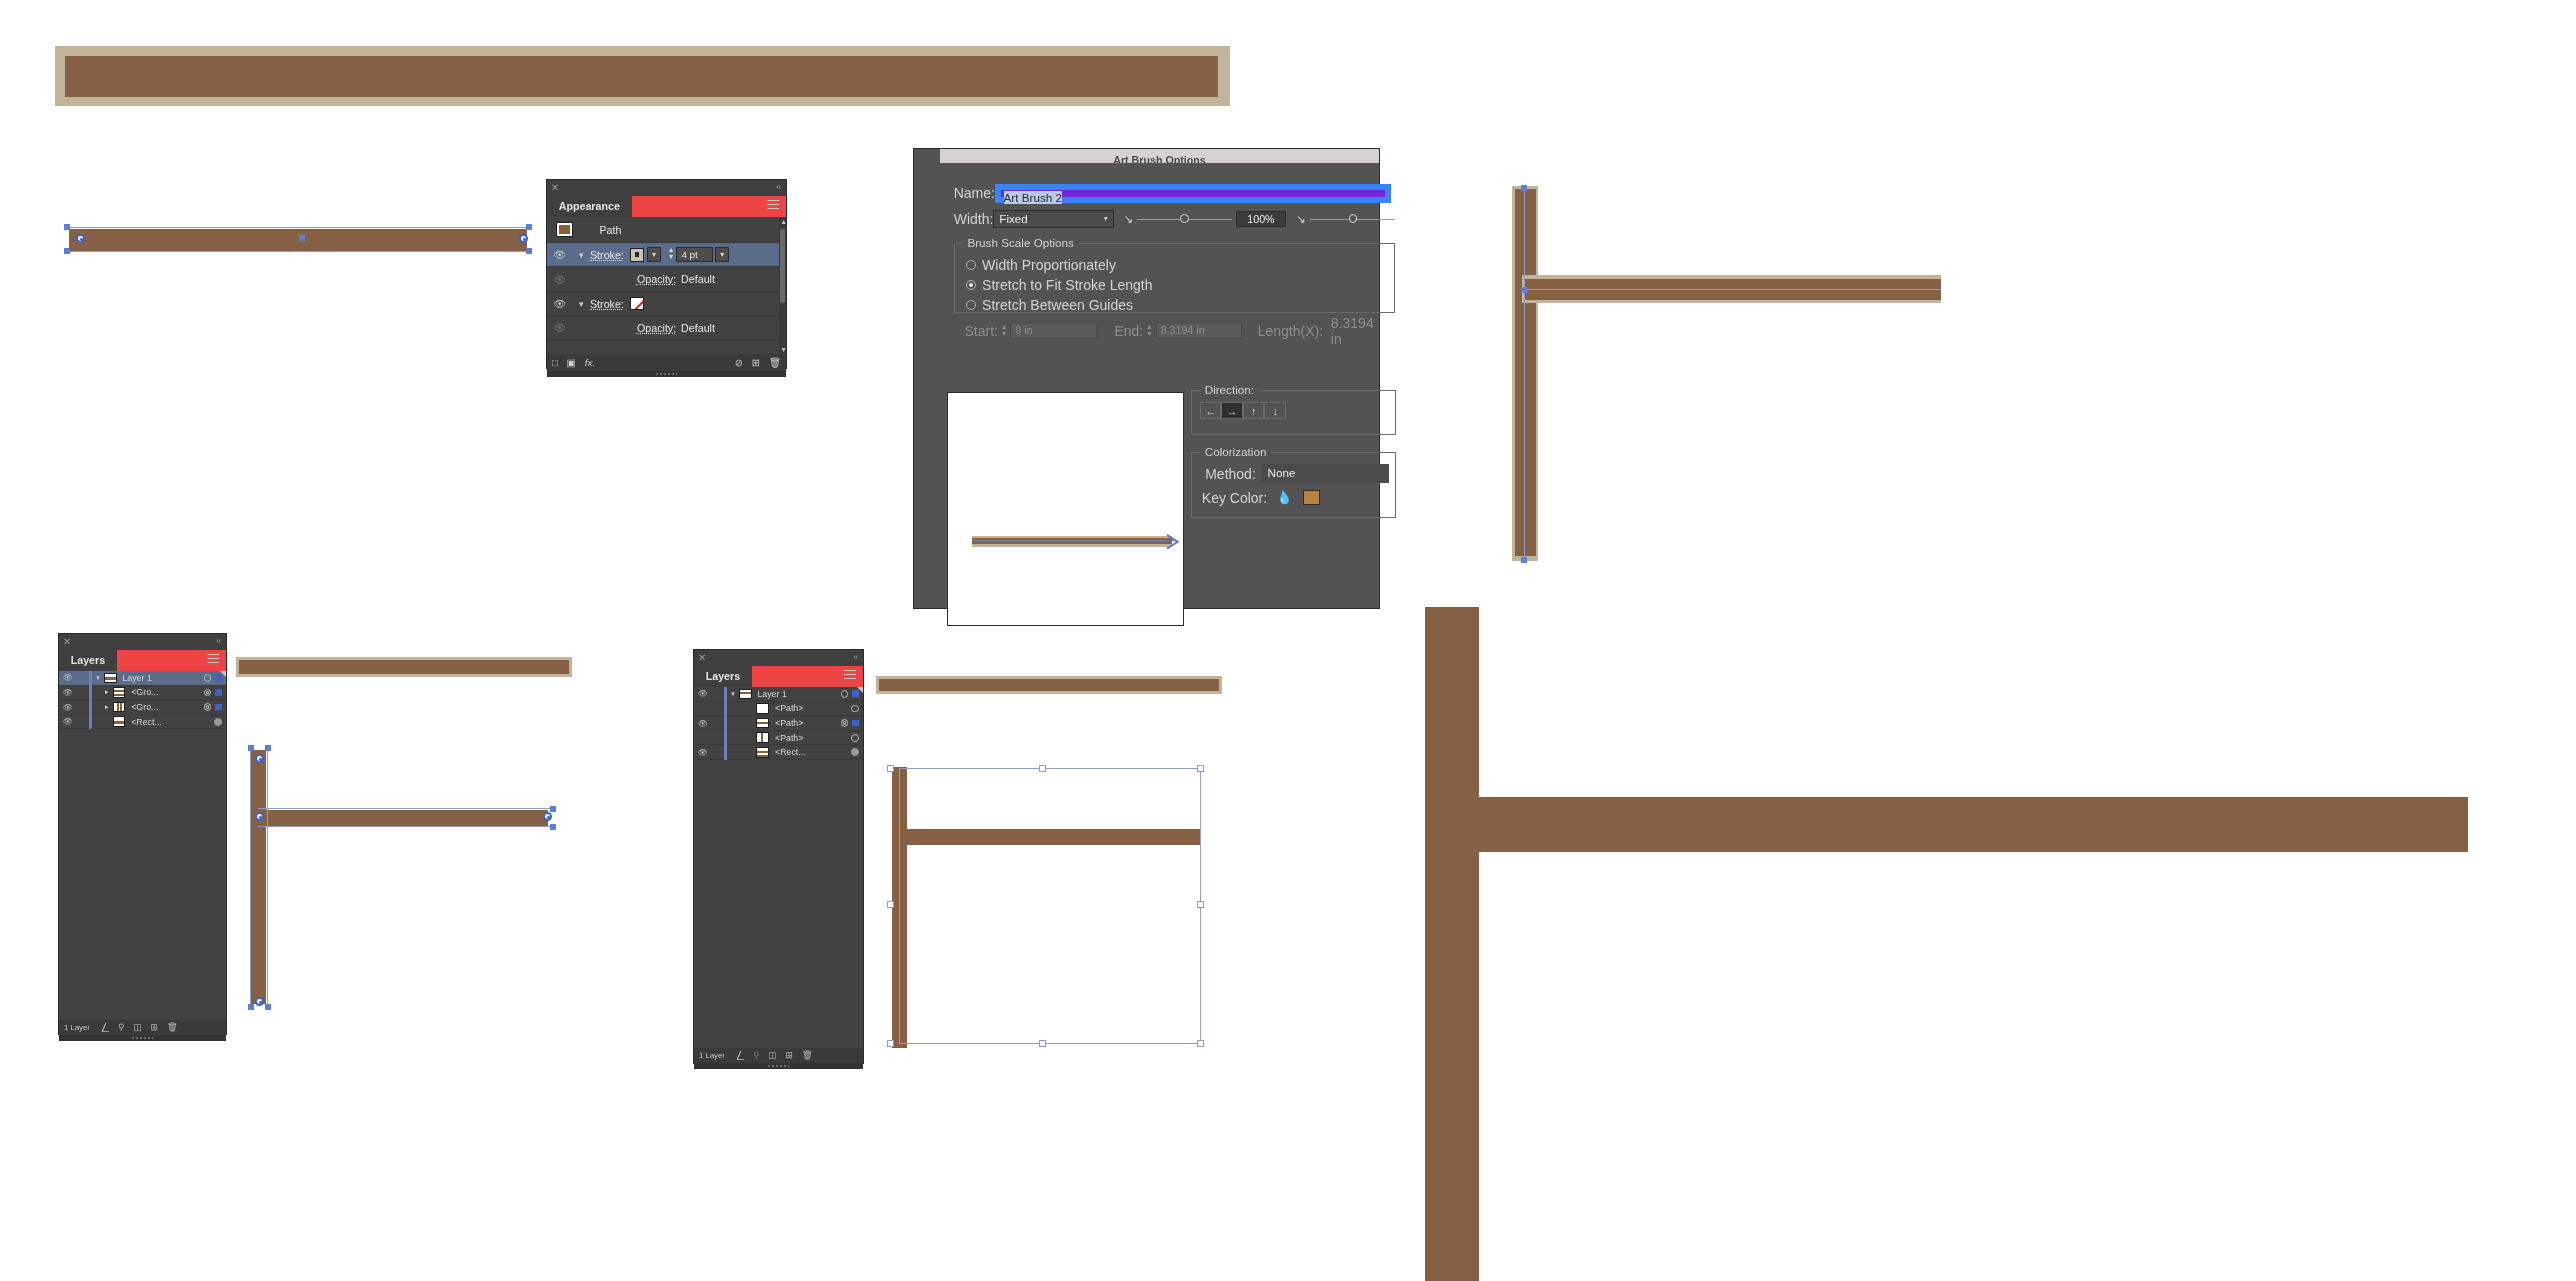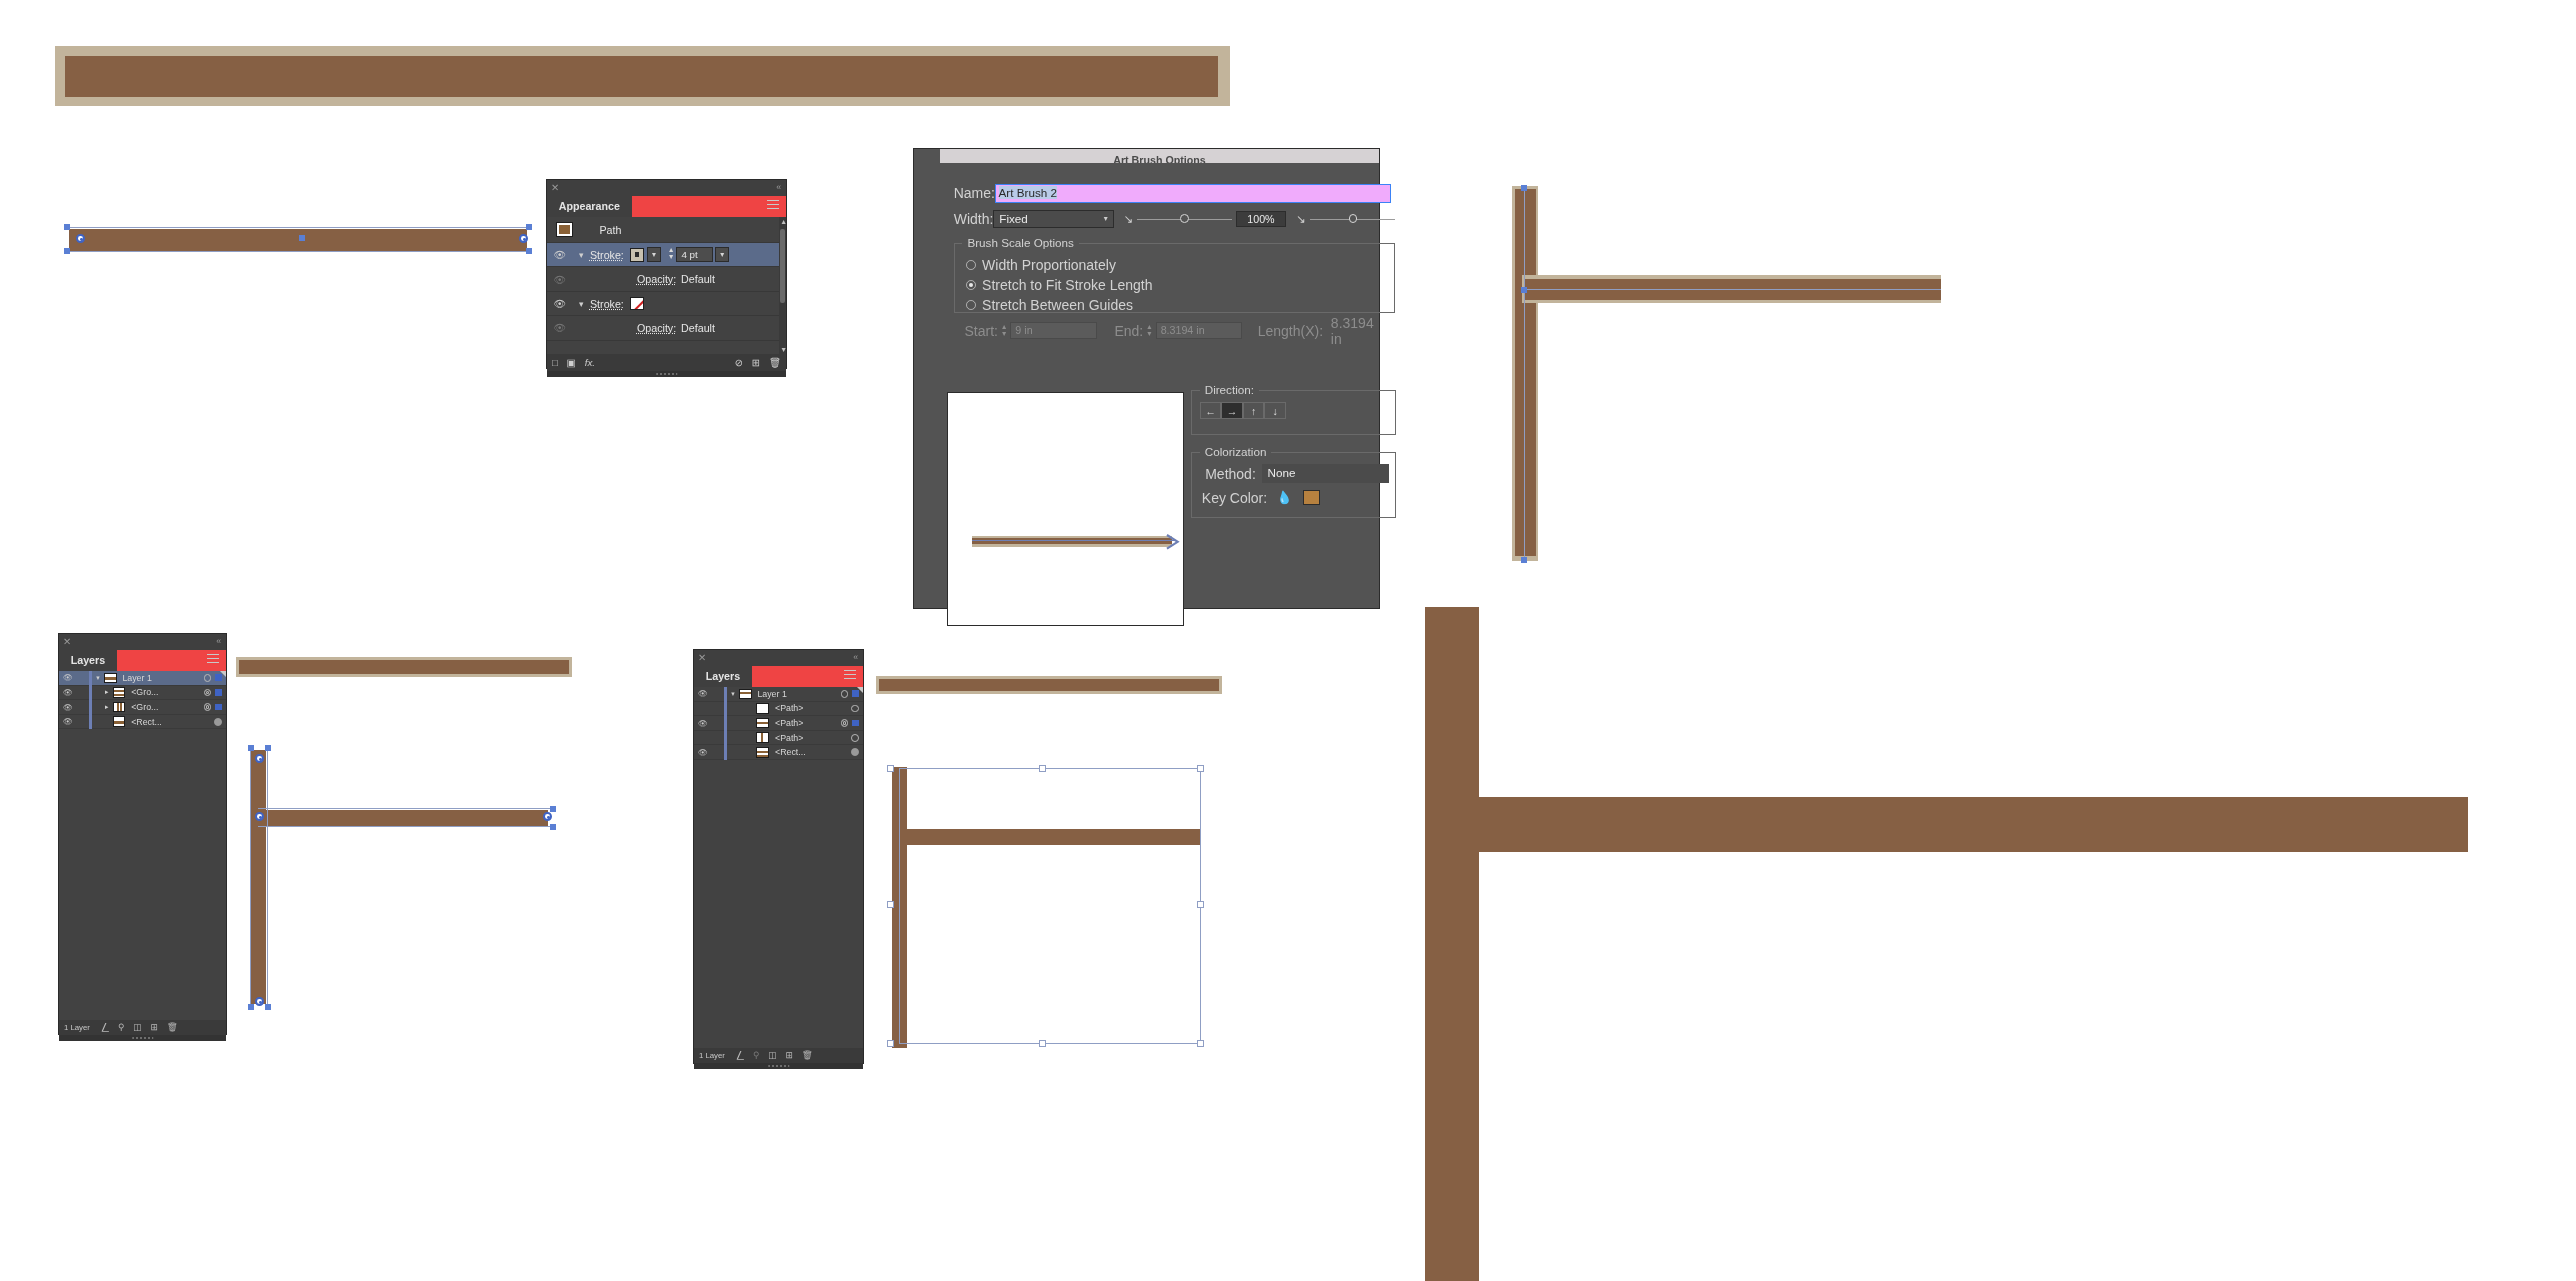--- a/index.html
+++ b/index.html
@@ -81,21 +81,21 @@
   .corner-fold { position:absolute; right:0; top:0; width:0; height:0; border-top:6.8px solid #c9c9c9; border-left:6.8px solid transparent;}
 
   
   .dlg { position:absolute; background:#535353; border:1px solid #2b2b2b; color:#d8d8d8; font-size:11.7px; }
   .dlg-title { height:13.7px; background:#d6d2d4; color:#4a4a4a; font-size:10.7px; font-weight:bold;
                display:flex; align-items:flex-end; justify-content:center; overflow:hidden;}
   .dlg-title span{ position:relative; top:2.9px; }
   .dlg-body { padding:0; position:relative; }
   .row { display:flex; align-items:center; }
   .lbl { color:#d2d2d2; font-size:14px; }
-  .txtfield { background:#f0abfc; border:1px solid #3b82f6; height:18.6px; line-height:16.6px; color:#e8e8e8; font-size:11.7px; padding:0 2.9px;}
+  .txtfield { background:#6d28d9; border:6px solid #3b82f6; height:18.6px; line-height:16.6px; color:#e8e8e8; font-size:11.7px; padding:0 2.9px;}
   .txtfield .hlsel{ background:#b9cbe8; color:#2a2a2a;}
   .selectbox { background:#4b4b4b; border:1px solid #2c2c2c; height:18.6px; display:flex; align-items:center;
                justify-content:space-between; padding:0 4.9px; color:#eaeaea; font-size:11.7px;}
   .caret-d { font-size:7.8px; color:#cdcdcd;}
   .slider-track { height:1px; background:#9c9c9c; }
   .slider-knob { width:8.8px; height:8.8px; border-radius:50%; border:1px solid #d8d8d8; background:#535353;}
   .pctbox { background:#3c3c3c; border:1px solid #2c2c2c; height:16.6px; line-height:14.6px; color:#eaeaea;
             font-size:10.7px; text-align:center;}
   .group { border:1px solid #6a6a6a; position:absolute; }
   .group-title { position:absolute; top:-7.8px; left:7.8px; background:#535353; padding:0 4.9px; font-size:11.7px; color:#d2d2d2;}

